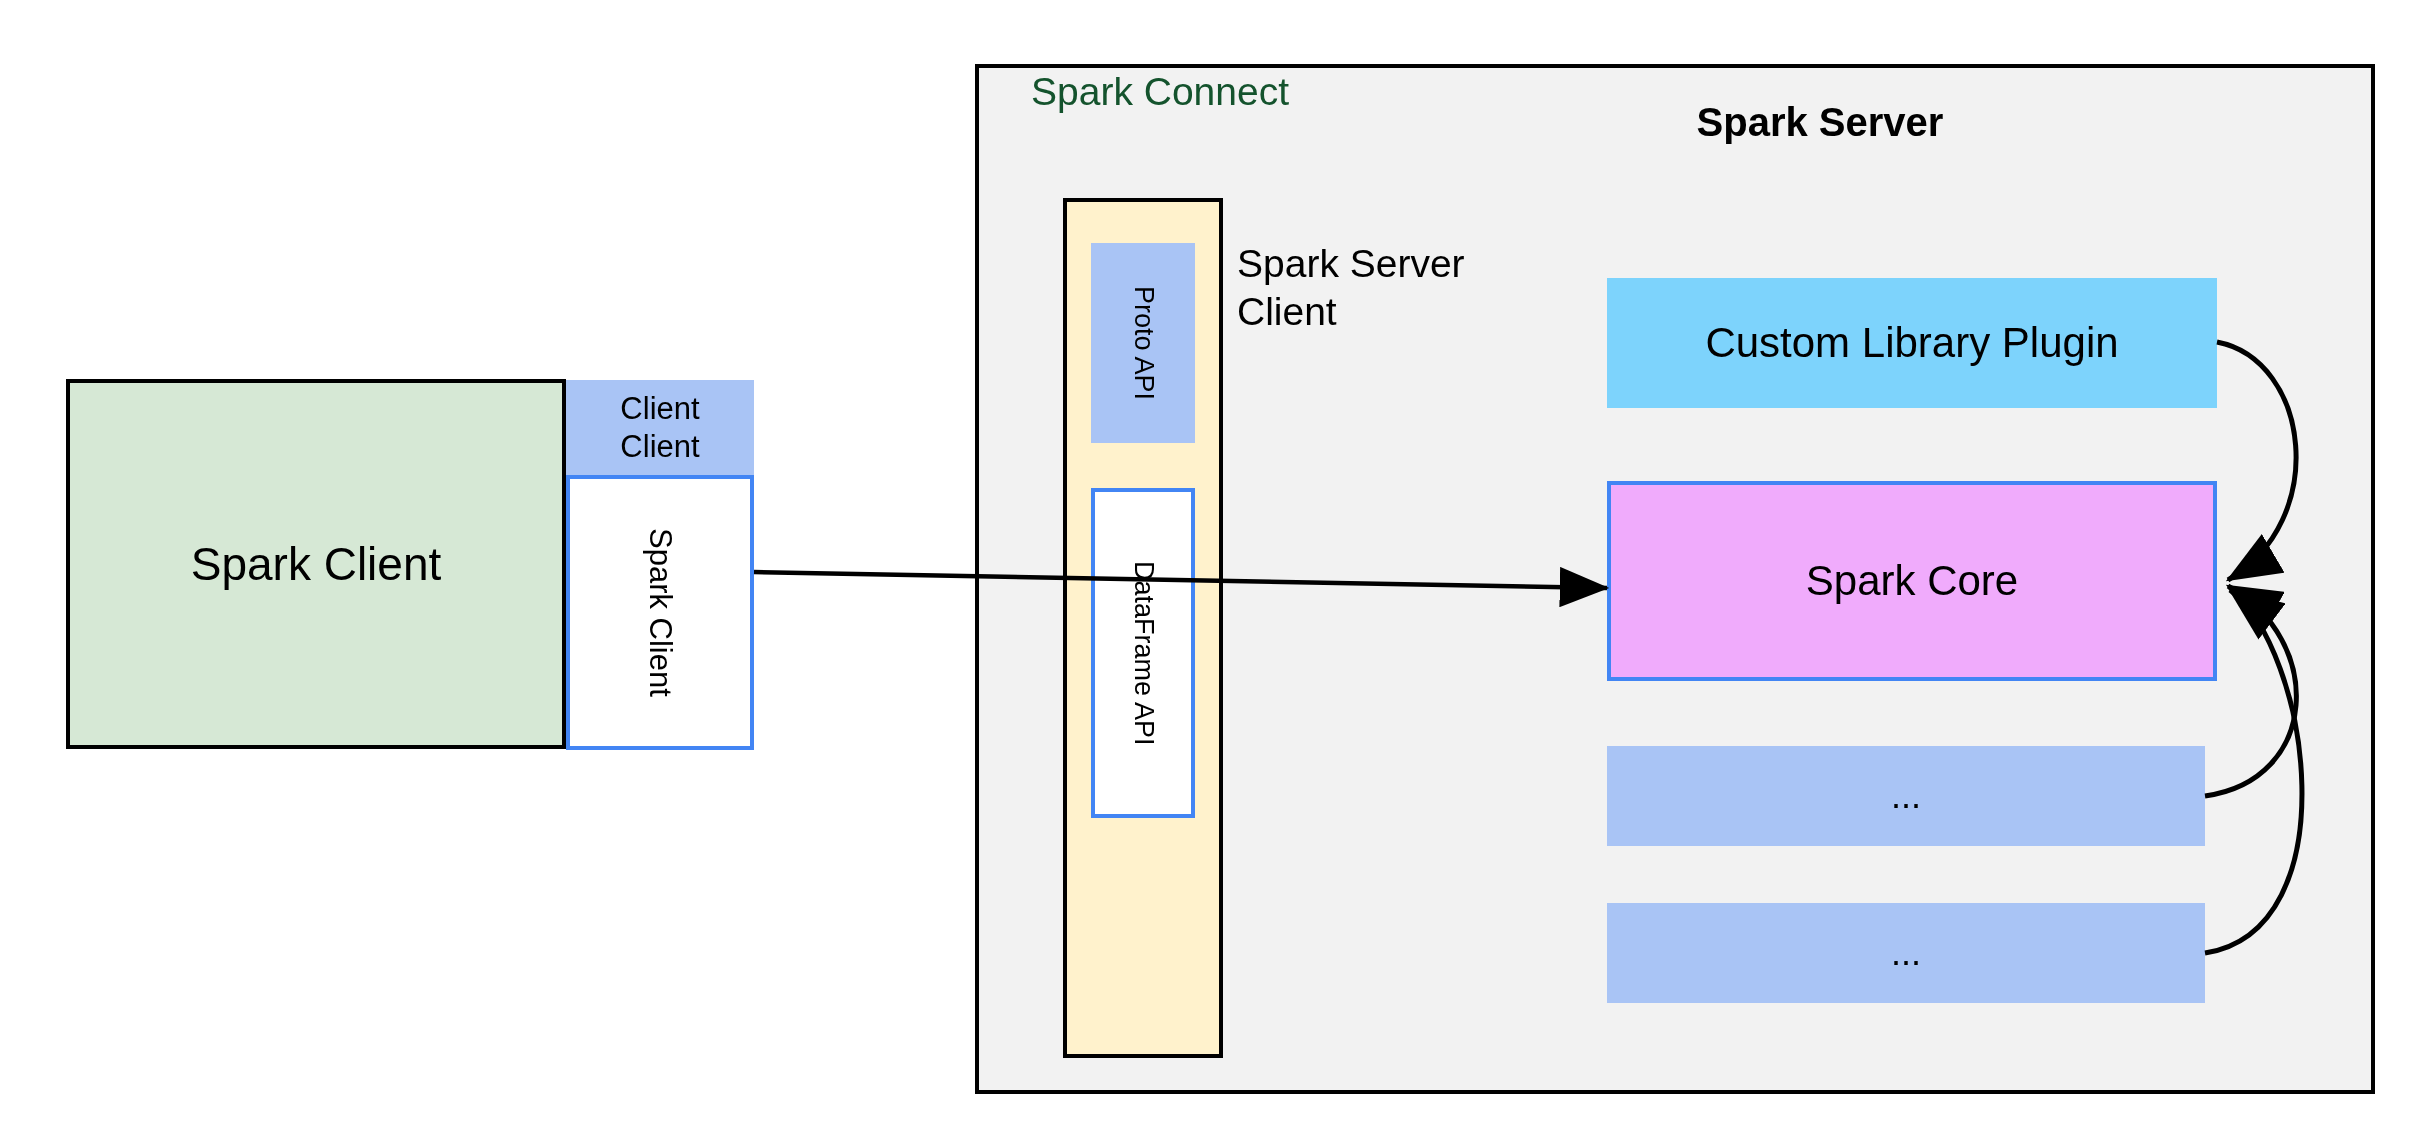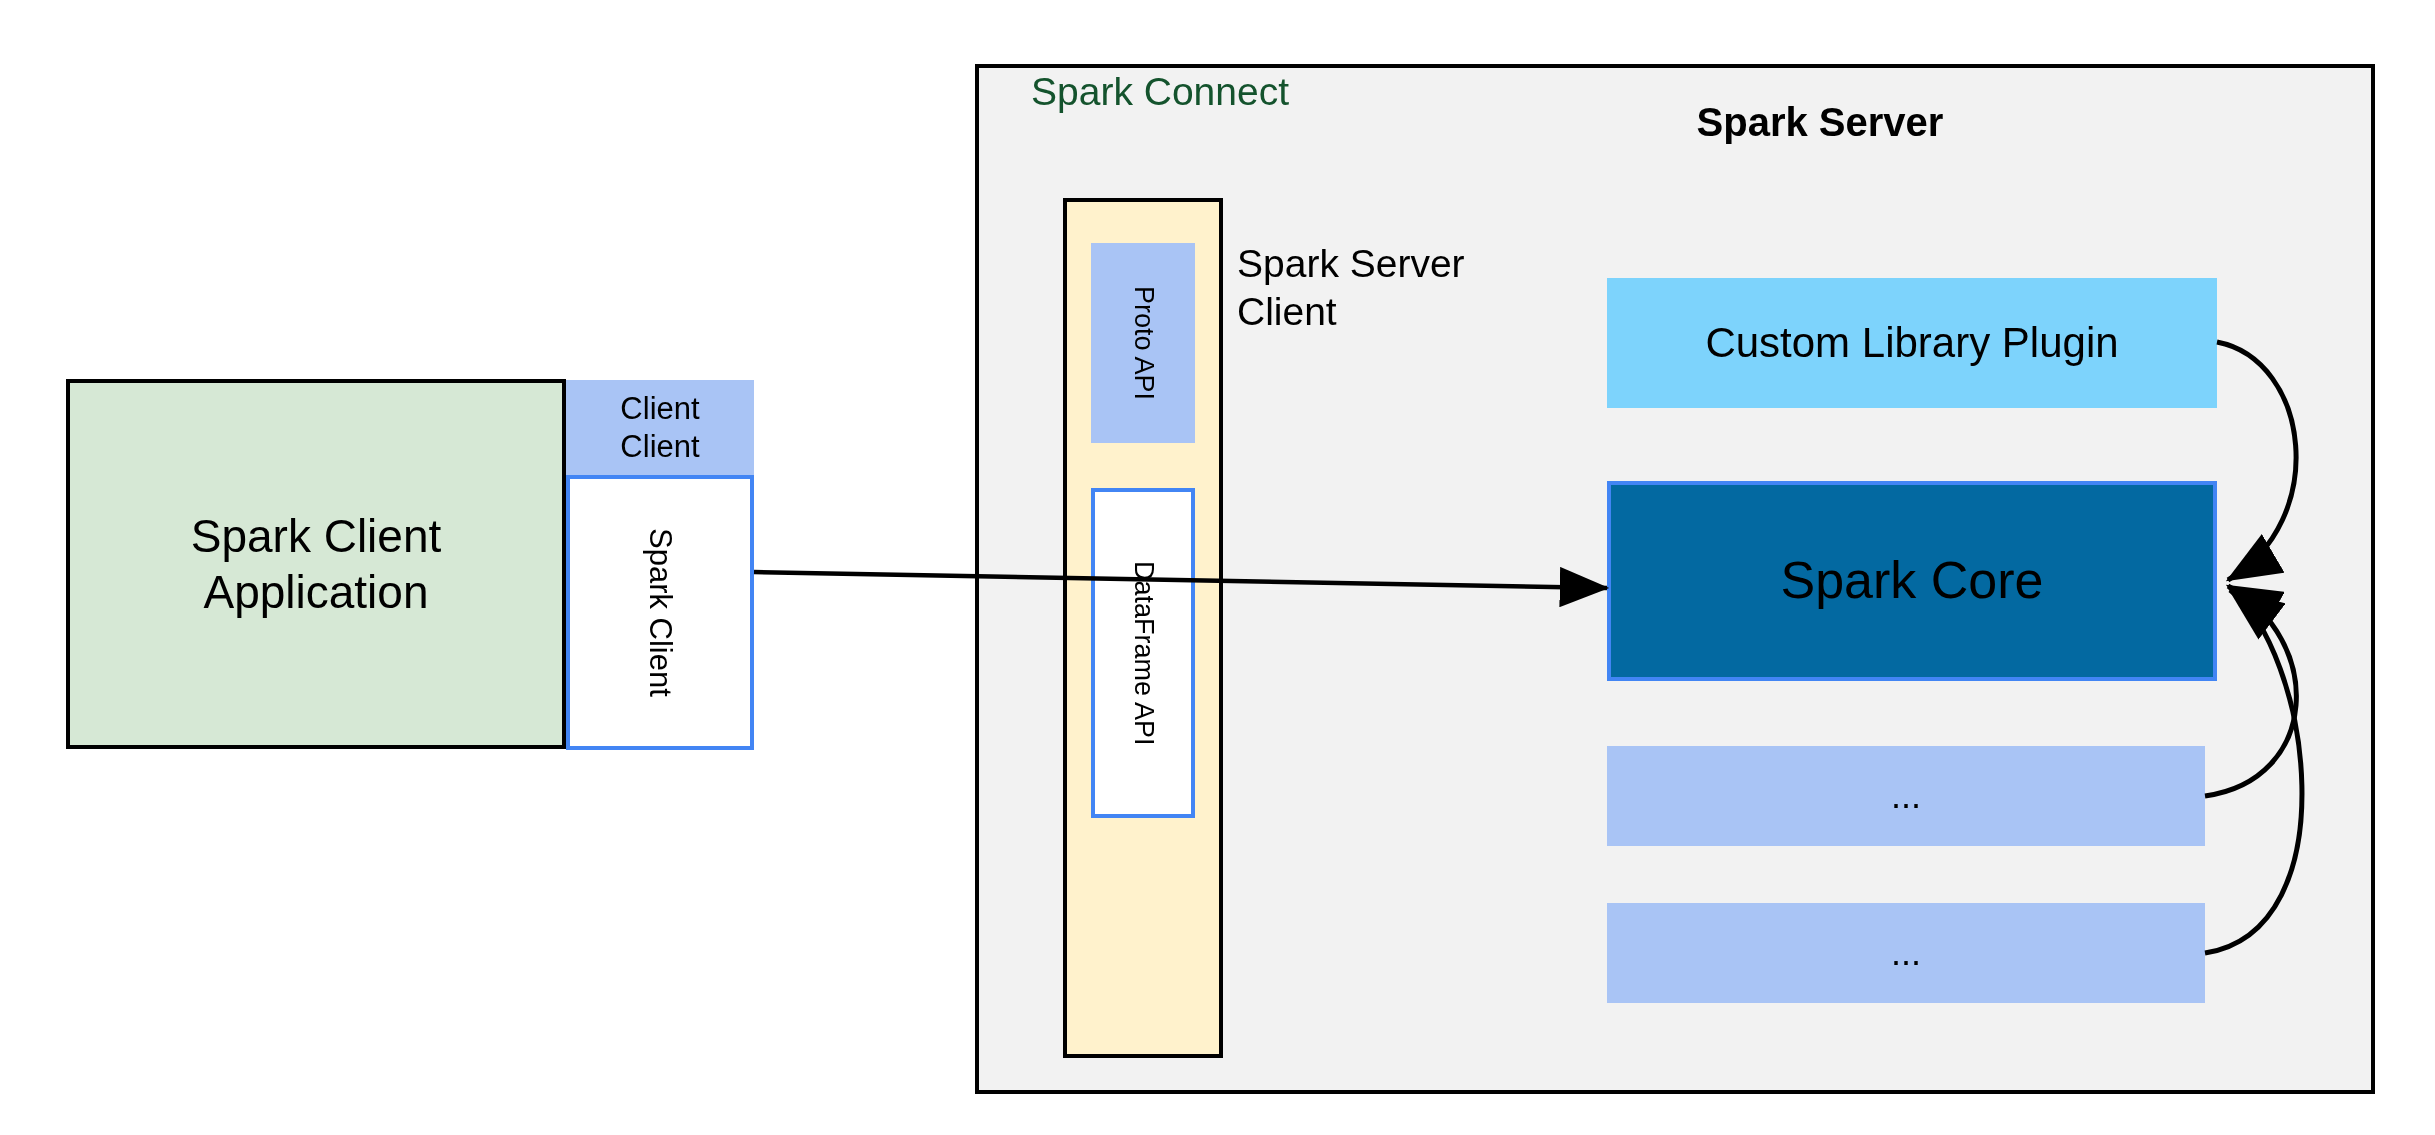--- a/index.html
+++ b/index.html
@@ -141,23 +141,23 @@
     height: 130px;
     background: #7dd3fc;
     border: none;
     font-size: 42px;
   }
   #spark-core {
     left: 1607px;
     top: 481px;
     width: 610px;
     height: 200px;
-    background: #0369a1;
+    background: #f0abfc;
     border: 4px solid #4285f4;
-    font-size: 52px;
+    font-size: 42px;
   }
   #ellipsis-1 {
     left: 1607px;
     top: 746px;
     width: 598px;
     height: 100px;
     background: #a9c4f5;
     border: none;
     font-size: 36px;
   }
@@ -205,21 +205,20 @@
     <span class="vtext">Proto API</span>
   </div>
 
   <div class="box" id="dataframe-api">
     <span class="vtext">DataFrame API</span>
   </div>
 
   <div class="box" id="client-app">
     <div>
       <div>Spark Client</div>
-      <div>Application</div>
     </div>
   </div>
 
   <div class="box" id="client-package">
     <div>
       <div>Client</div>
       <div>Client</div>
     </div>
   </div>
 

